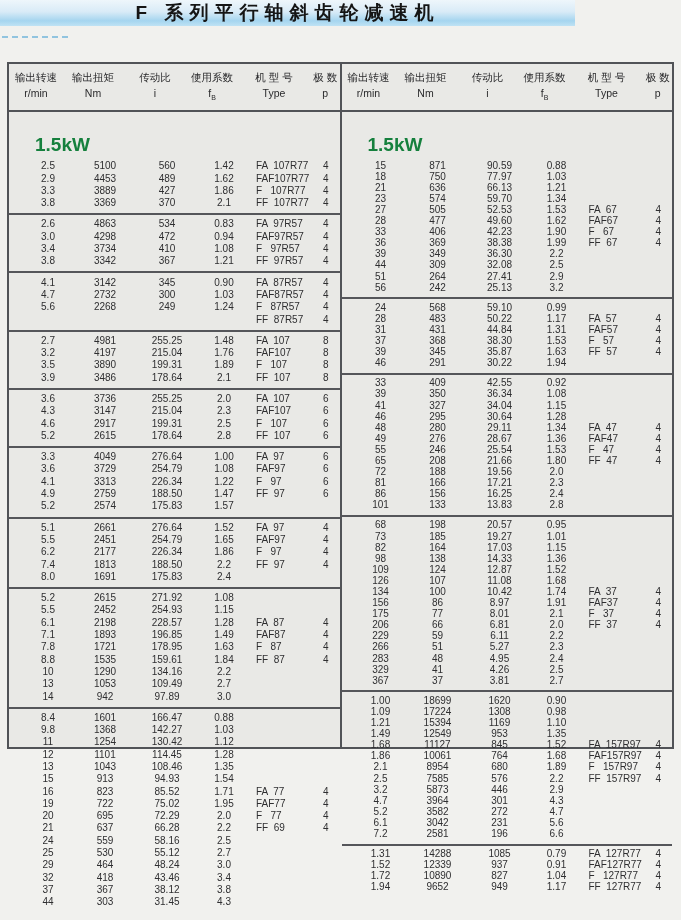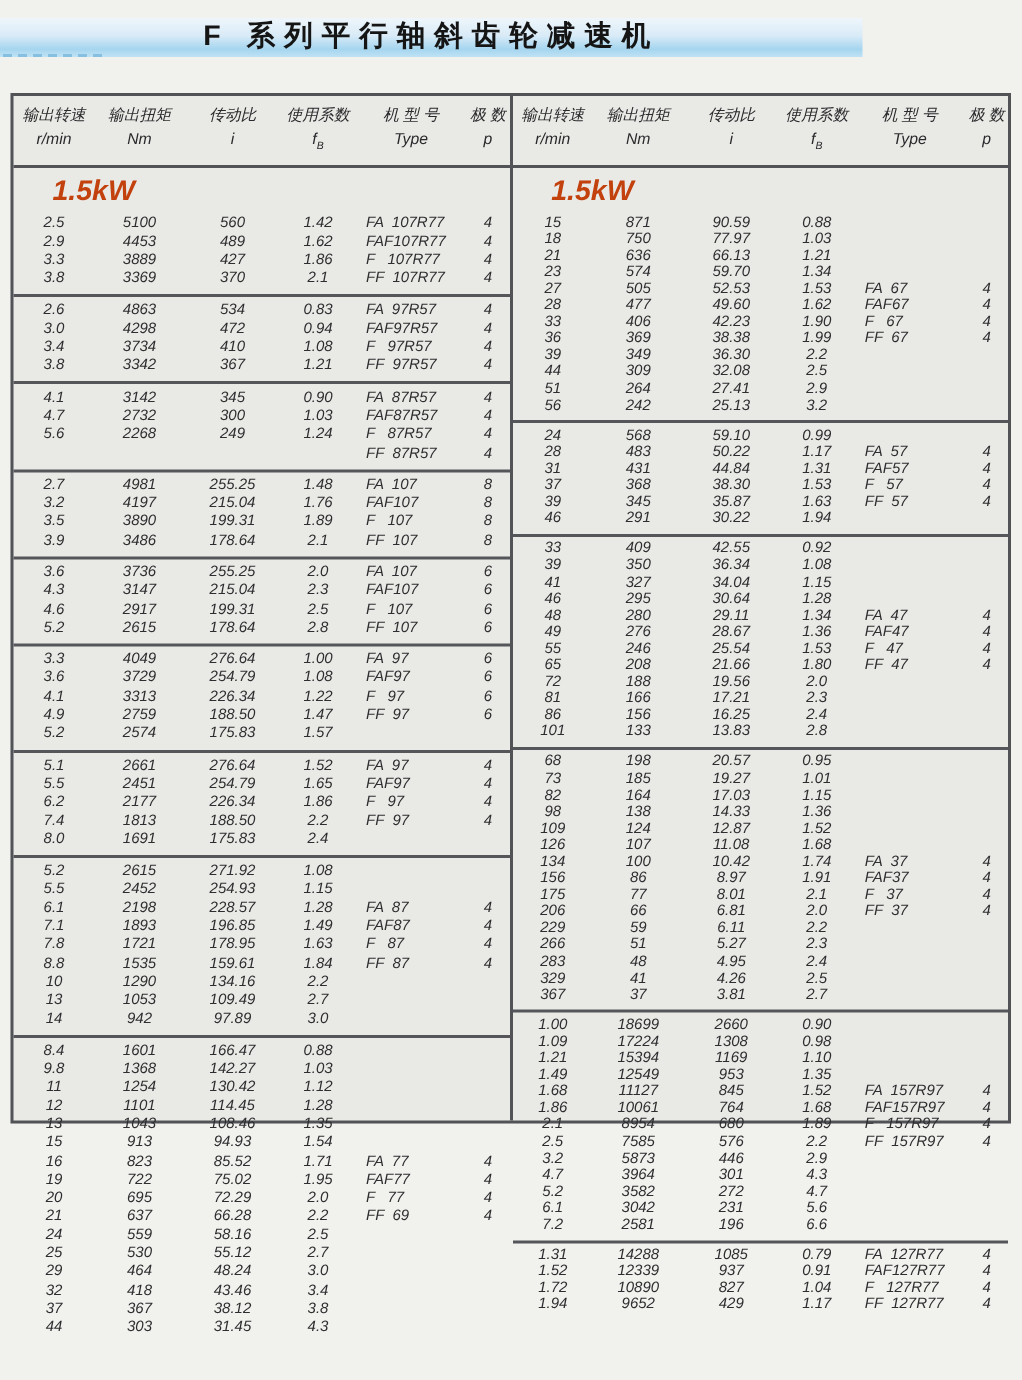--- a/index.html
+++ b/index.html
@@ -6,48 +6,47 @@
   body{
     width:681px;height:920px;
     background:#f1f1ee;
     font-family:"Liberation Sans", sans-serif;
     position:relative;overflow:hidden;
   }
   
   .band{
     position:absolute;left:0;top:0;width:575px;height:26px;
     background:linear-gradient(to bottom,#eef6fb 0%,#d9ebf7 45%,#a5d5ef 80%,#bfe2f4 100%);
-    margin-top:12px;
   }
   .title{
     text-align:center;font-size:19px;font-weight:bold;color:#151515;
     letter-spacing:6px;line-height:25px;white-space:nowrap;
   }
   .watermark{
     position:absolute;left:2px;top:36px;width:66px;height:0;
     border-top:2px dashed #7ab9dc;opacity:.8;
   }
   
   .table{
     position:absolute;left:7px;top:62px;width:667px;height:687px;
     box-sizing:border-box;background:#e9e9e6;
-    border:2px solid #515357;display:flex;font-style:italic;
+    border:2px solid #515357;display:flex;
   }
   .half{flex:1;display:flex;flex-direction:column;min-width:0;}
   .half.left{border-right:2px solid #515357;}
   .grid{display:grid;grid-template-columns:54px 60px 64px 50px 74px 1fr;}
   .thead{border-bottom:2px solid #515357;padding:5px 0 4px;}
   .th{text-align:center;font-size:10.5px;color:#2a2a2c;line-height:16px;white-space:nowrap;}
   .th sub{font-size:7px;}
   .section + .section{border-top:2px solid #55565a;}
   .section-label{
-    font-size:19px;font-weight:bold;color:#c2410c;
-    padding:5px 0 2px 26px;line-height:21px;
+    font-size:19px;font-weight:bold;color:#15803d;
+    padding:22px 0 2px 26px;line-height:21px;
   }
-  .group{border-top:2px solid #55565a;padding:3px 0 4px;}
+  .group{border-top:2px solid #55565a;padding:3px 12px 4px;}
   .group.first{border-top:none;}
   .row{align-items:center;}
   .left .row{height:12.3px;}
   .right .row{height:11.1px;}
   .cell{
     font-size:10px;color:#2e2e30;text-align:center;
     white-space:pre;overflow:visible;line-height:1;
   }
   .cell.type{text-align:left;padding-left:7px;}
 </style>
@@ -945,21 +944,21 @@
               <span class="cell c4 type"></span>
               <span class="cell c5"></span>
             </div>
           </div>
         </div>
         <div class="section">
           <div class="group first">
             <div class="row grid">
               <span class="cell c0">1.00</span>
               <span class="cell c1">18699</span>
-              <span class="cell c2">2660</span>
+              <span class="cell c2">1620</span>
               <span class="cell c3">0.90</span>
               <span class="cell c4 type"></span>
               <span class="cell c5"></span>
             </div>
             <div class="row grid">
               <span class="cell c0">1.09</span>
               <span class="cell c1">17224</span>
               <span class="cell c2">1308</span>
               <span class="cell c3">0.98</span>
               <span class="cell c4 type"></span>
@@ -1075,21 +1074,21 @@
               <span class="cell c0">1.72</span>
               <span class="cell c1">10890</span>
               <span class="cell c2">827</span>
               <span class="cell c3">1.04</span>
               <span class="cell c4 type">F   127R77</span>
               <span class="cell c5">4</span>
             </div>
             <div class="row grid">
               <span class="cell c0">1.94</span>
               <span class="cell c1">9652</span>
-              <span class="cell c2">429</span>
+              <span class="cell c2">949</span>
               <span class="cell c3">1.17</span>
               <span class="cell c4 type">FF  127R77</span>
               <span class="cell c5">4</span>
             </div>
           </div>
         </div>
       </div>
   </div>
 </div>
 

